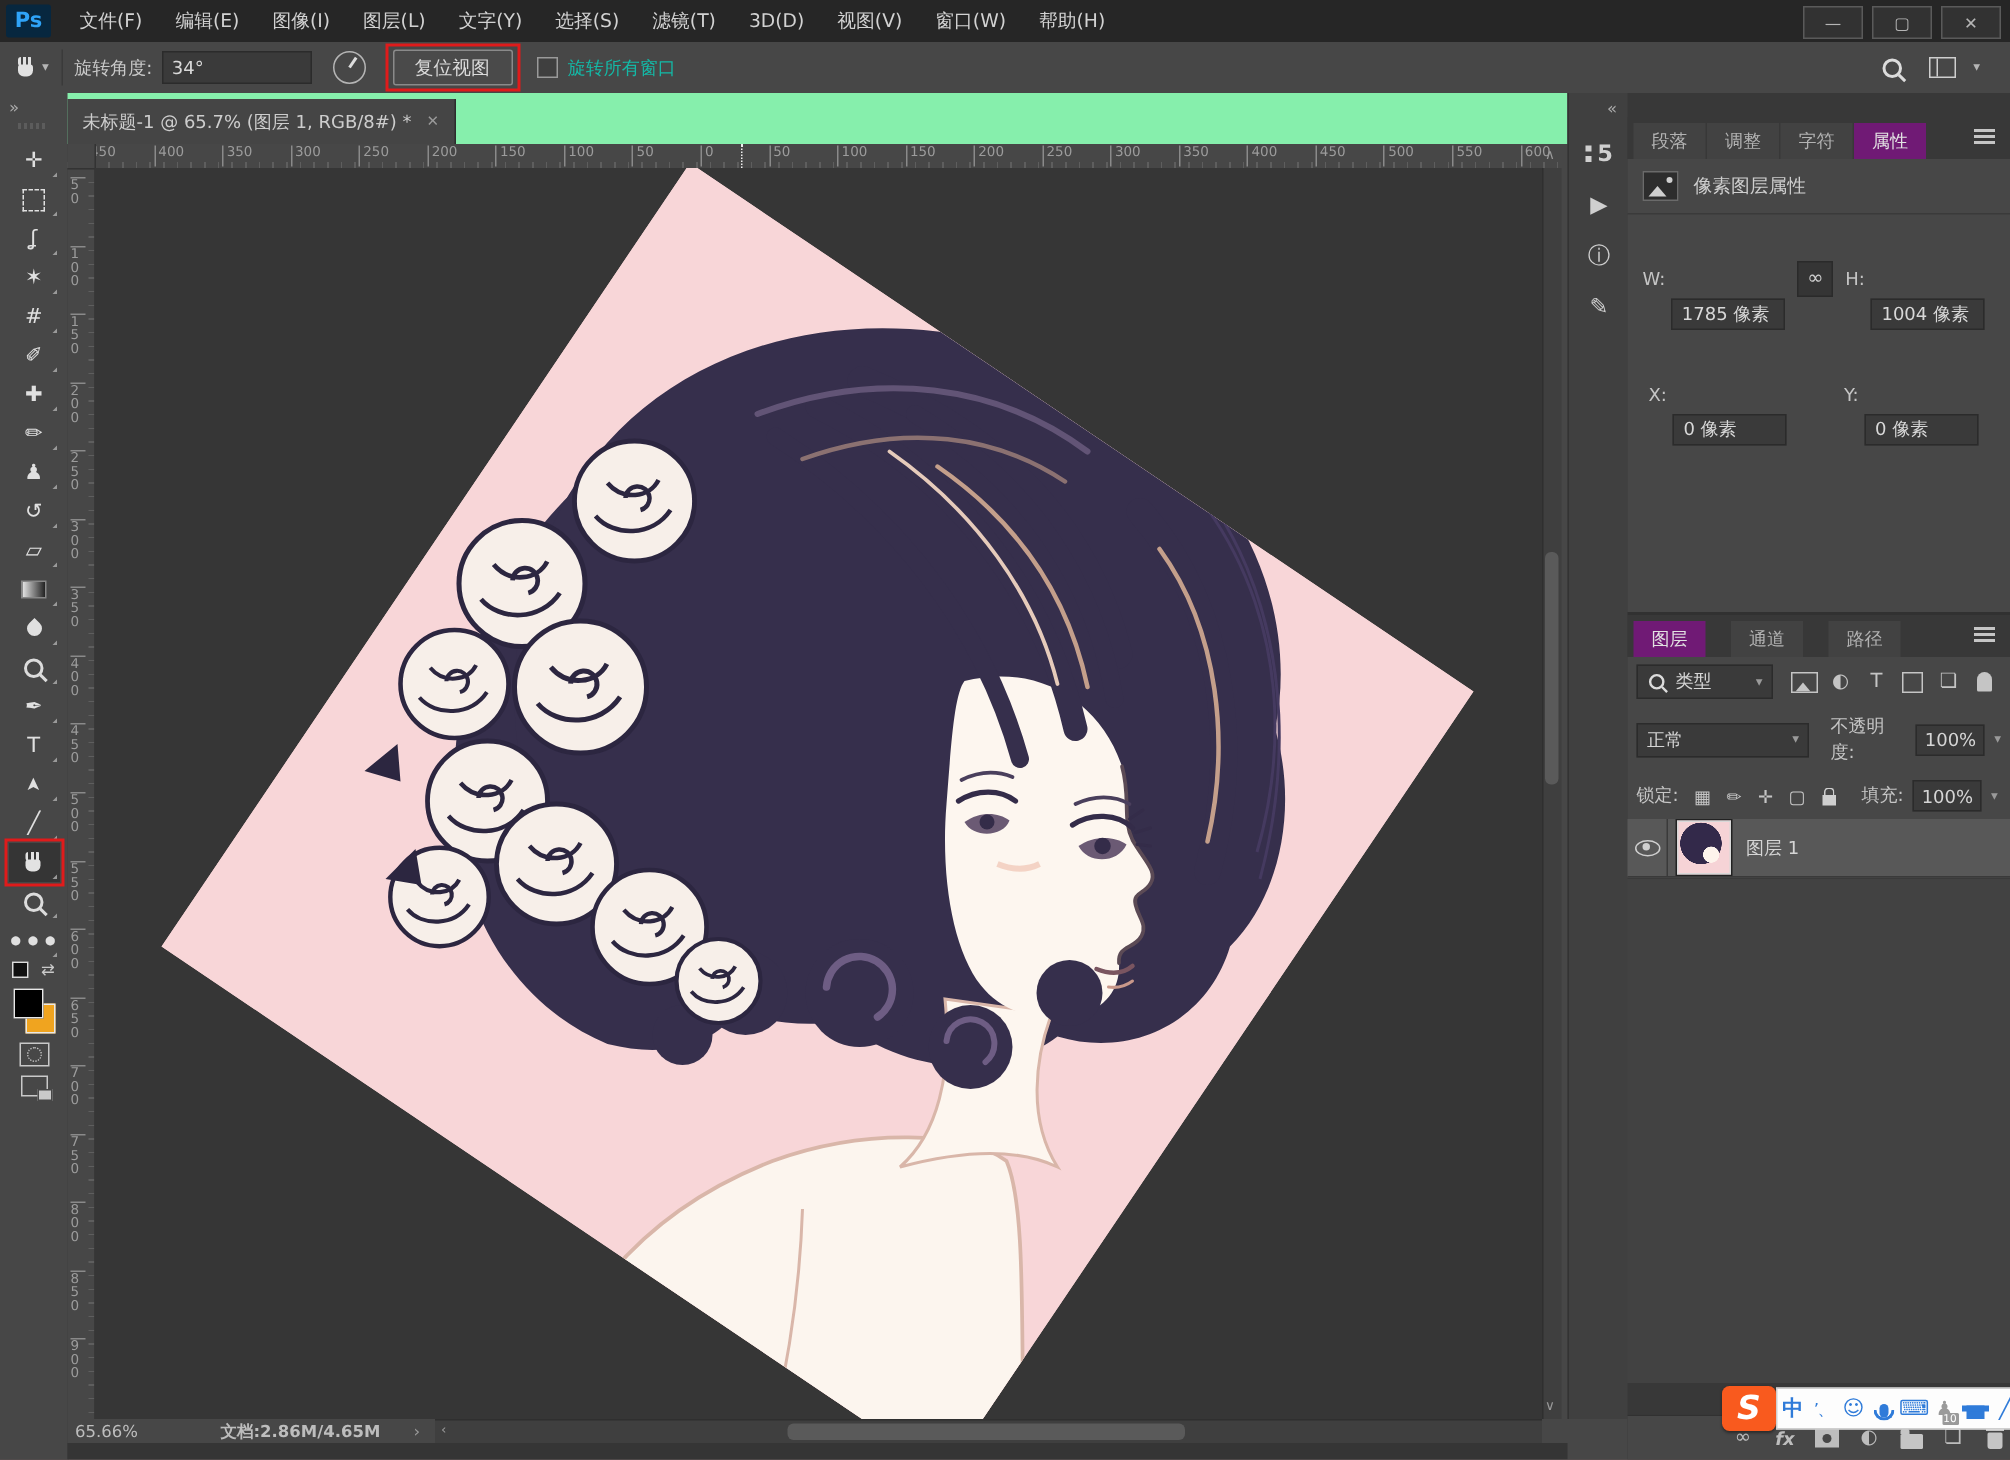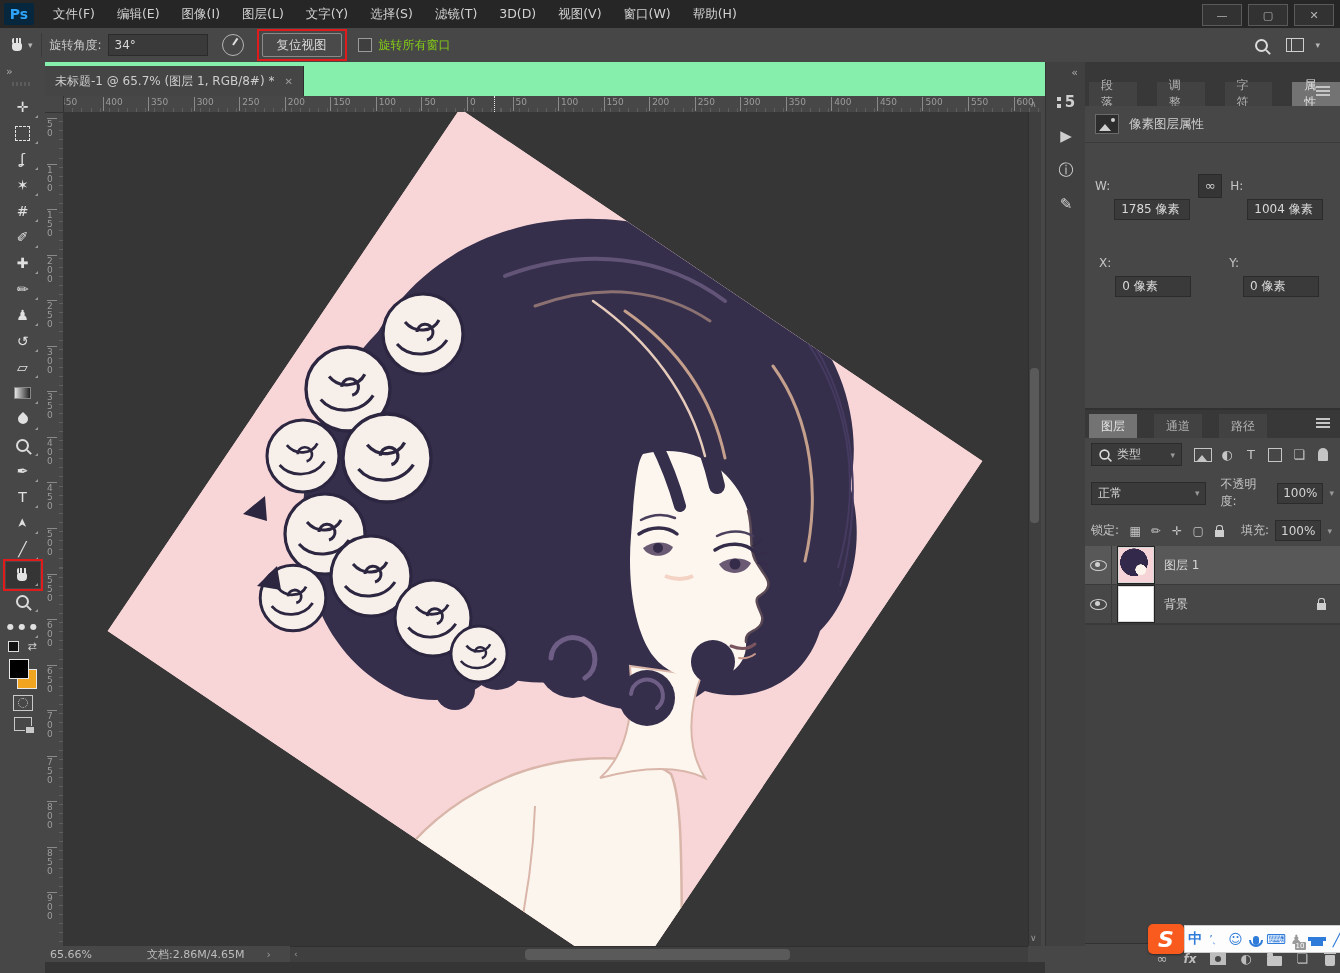--- a/index.html
+++ b/index.html
@@ -112,33 +112,33 @@
   #vscroll{position:absolute;left:1028px;top:112px;width:12px;height:834px;background:#3f3f3f;border-left:1px solid #2f2f2f;}
   #vthumb{position:absolute;left:1px;top:256px;width:9px;height:155px;background:#5a5a5a;border-radius:4px;}
   .scroll-arrow{position:absolute;color:#9a9a9a;font-size:9px;}
   #hscrollzone{position:absolute;left:290px;top:946px;width:750px;height:16px;background:#3f3f3f;border-top:1px solid #2f2f2f;}
   #hthumb{position:absolute;left:235px;top:2px;width:265px;height:11px;background:#5a5a5a;border-radius:4px;}
   #scrollcorner{position:absolute;left:1028px;top:946px;width:12px;height:16px;background:#474747;}
   
   #statusbar{position:absolute;left:45px;top:946px;width:245px;height:16px;background:#474747;display:flex;align-items:center;
              font-size:11px;color:#bdbdbd;}
   #statusbar .zoom{margin-left:5px;width:55px;}
-  #statusbar .doc{margin-left:42px;}
+  #statusbar .doc{margin-left:42px;font-weight:bold;}
   #statusbar .more{margin-left:22px;color:#9a9a9a;}
   #bottomstrip{position:absolute;left:45px;top:962px;width:1000px;height:11px;background:#353535;}
   
   #ministrip{position:absolute;left:1045px;top:62px;width:40px;height:884px;background:#404040;border-left:1px solid #333;}
   #ministrip .collapse{position:absolute;right:8px;top:4px;color:#aaa;font-size:11px;}
   #minipanels{position:absolute;left:0;top:28px;width:40px;display:flex;flex-direction:column;align-items:center;gap:10px;}
   .mini-ic{width:28px;height:24px;display:flex;align-items:center;justify-content:center;color:#cfcfcf;font-size:15px;}
   
   #rightcol{position:absolute;left:1085px;top:62px;width:255px;height:911px;background:#383838;}
   .tabstrip{position:relative;height:28px;background:#383838;display:flex;align-items:flex-end;padding-left:4px;gap:2px;}
   .ptab{height:24px;display:flex;align-items:center;padding:0 12px;background:#424242;color:#b2b2b2;font-size:12px;}
-  .ptab.active{background:#737373;color:#e2e2e2;}
+  .ptab.active{background:#701a75;color:#e2e2e2;}
   .hamb{position:absolute;right:10px;top:8px;width:14px;height:10px;
         background:repeating-linear-gradient(to bottom,#c5c5c5 0 2px,transparent 2px 4px);}
   #propbody{position:relative;height:302px;background:#474747;border-bottom:2px solid #313131;}
   .prophdr{display:flex;align-items:center;gap:10px;padding:8px 10px;border-bottom:1px solid #3a3a3a;color:#cfcfcf;font-size:12.5px;}
   .fieldrow{display:flex;align-items:center;margin:8px 0 0 10px;gap:4px;font-size:12px;color:#c5c5c5;}
   .fieldrow .input{width:62px;height:19px;margin-top:48px;}
   .linkbtn{width:22px;height:22px;background:#353535;border:1px solid #2a2a2a;display:flex;align-items:center;justify-content:center;
            color:#cfcfcf;font-size:13px;margin:0 4px;}
   #layersbody{position:relative;background:#474747;}
   .lrow{display:flex;align-items:center;padding:5px 6px;gap:6px;font-size:12px;color:#c5c5c5;}
@@ -208,21 +208,21 @@
     <span class="chev">▾</span>
     <div class="sep"></div>
     <span style="color:#c9c9c9">旋转角度:</span>
     <div class="input" style="width:86px;margin-left:6px">34°</div>
     <span class="i-dial" style="margin-left:14px"></span>
     <div style="position:relative;margin-left:18px">
       <div class="btn">复位视图</div>
       <div class="red-frame"></div>
     </div>
     <span class="i-checkbox" style="margin-left:16px"></span>
-    <span style="margin-left:7px;color:#84cc16">旋转所有窗口</span>
+    <span style="margin-left:7px;color:#14b8a6">旋转所有窗口</span>
     <span class="i-lolli" style="position:absolute;right:72px"></span>
     <span class="i-workspace" style="position:absolute;right:36px"></span>
     <span class="chev" style="position:absolute;right:20px">▾</span>
   </div>
 
   <div id="toolbar">
     <div class="collapse">»</div>
     <div class="grip"></div>
     <div id="tools">
 
@@ -493,21 +493,21 @@
         </div>
         <div class="mini-ic">
           <span>✎</span>
         </div>
       </div>
   </div>
 
   <div id="rightcol">
     <div style="height:16px"></div>
     <div class="tabstrip">
-      <div style="display:flex;gap:20px">
+      <div style="display:flex;gap:1px">
 
       <div class="ptab">
             <span>段落</span>
           </div>
           <div class="ptab">
             <span>调整</span>
           </div>
           <div class="ptab">
             <span>字符</span>
           </div>
@@ -615,28 +615,20 @@
         <div class="valbox">100%</div>
         <span class="dchev" style="color:#9a9a9a;font-size:9px">▾</span>
       </div>
 
       <div class="layerrow sel">
         <div class="eyecell">
             <span class="i-eye"></span>
           </div>
         <div class="thumb art"></div>
         <span class="layername">图层 1</span>
-      </div>
-      <div class="layerrow">
-        <div class="eyecell">
-            <span class="i-eye"></span>
-          </div>
-        <div class="thumb white"></div>
-        <span class="layername">背景</span>
-        <span class="i-lock" style="position:absolute;right:14px"></span>
       </div>
       <div id="layersempty"></div>
     </div>
 
     <div id="layersfooter">
 
     <span class="ftic">
           <span>∞</span>
         </span>
         <span class="ftic">

